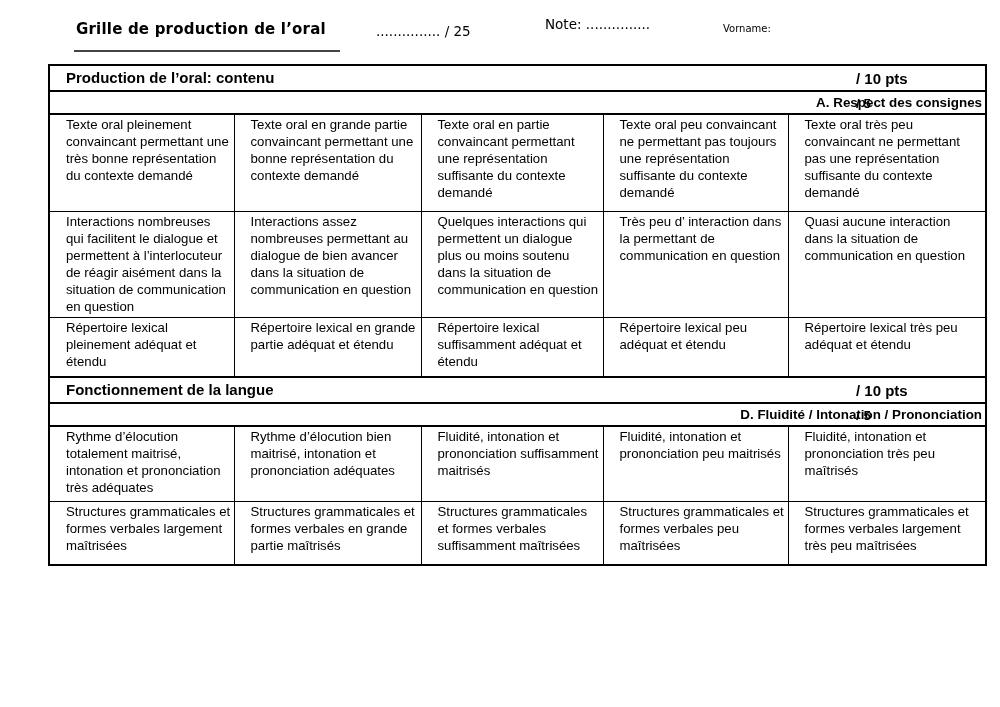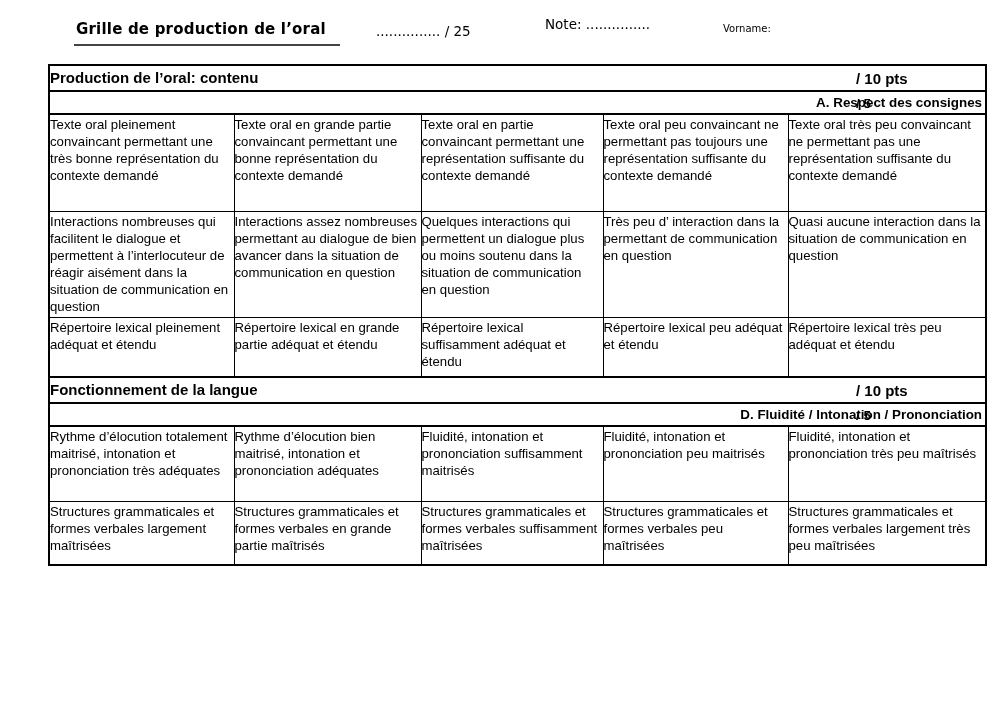--- a/index.html
+++ b/index.html
@@ -12,21 +12,21 @@
     overflow:hidden;
   }
 
   
   .top-header { position:absolute; left:0; top:0; width:1000px; height:60px; }
   .doc-title {
     position:absolute; left:74px; top:20px;
     font-family:"DejaVu Sans", sans-serif;
     font-weight:bold; font-size:15px;
     border-bottom:2px solid #444;
-    padding:0 14px 6px 2px;
+    padding:0 14px 12px 2px;
     letter-spacing:0.2px;
   }
   .score-blank {
     position:absolute; left:376px; top:23px;
     font-family:"DejaVu Sans", sans-serif;
     font-size:13.5px;
   }
   .note-label {
     position:absolute; left:545px; top:16px;
     font-family:"DejaVu Sans", sans-serif;
@@ -42,21 +42,21 @@
   table.rubric {
     position:absolute; left:48px; top:64px;
     width:937px;
     border-collapse:collapse;
     table-layout:fixed;
   }
   table.rubric { border:2.5px solid #000; }
   table.rubric td {
     border:1.5px solid #000;
     vertical-align:top;
-    padding:1px 3px 2px 0;
+    padding:1px 3px 2px 16px;
     font-size:13.2px;
     line-height:17px;
     overflow:hidden;
   }
   col.c1 { width:185px; }
   col.c2 { width:187px; }
   col.c3 { width:182px; }
   col.c4 { width:185px; }
   col.c5 { width:198px; }
 

